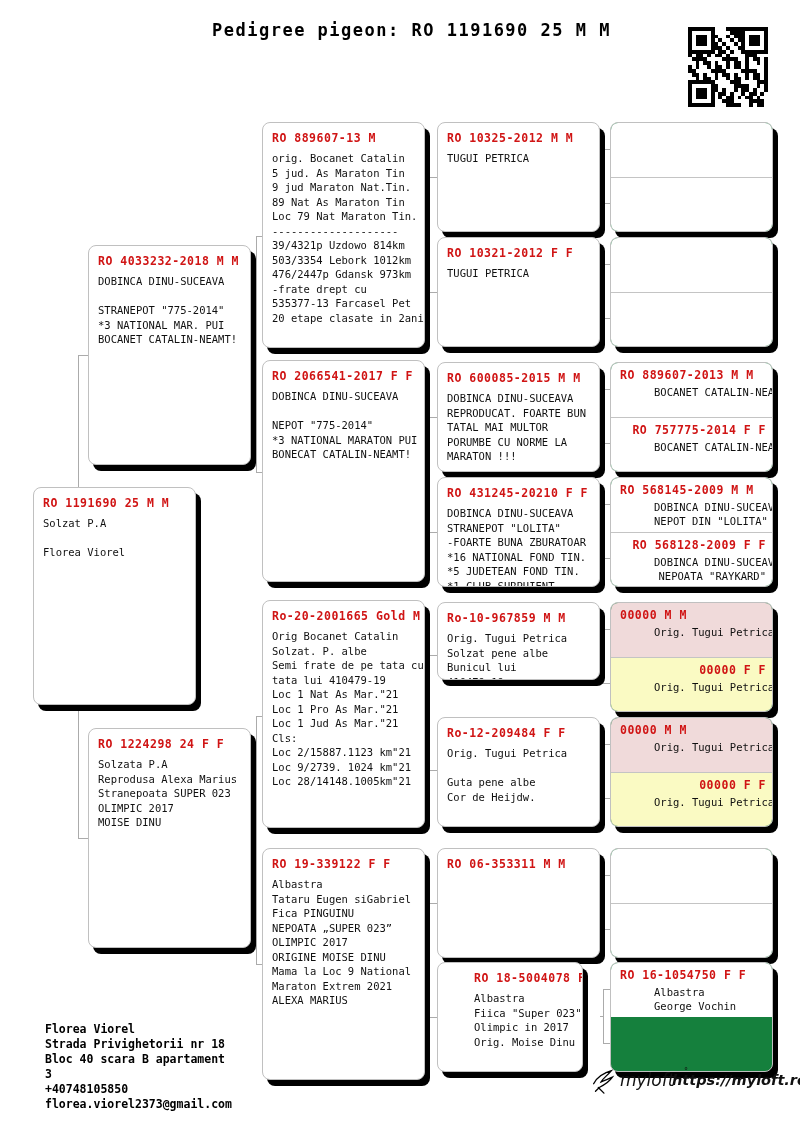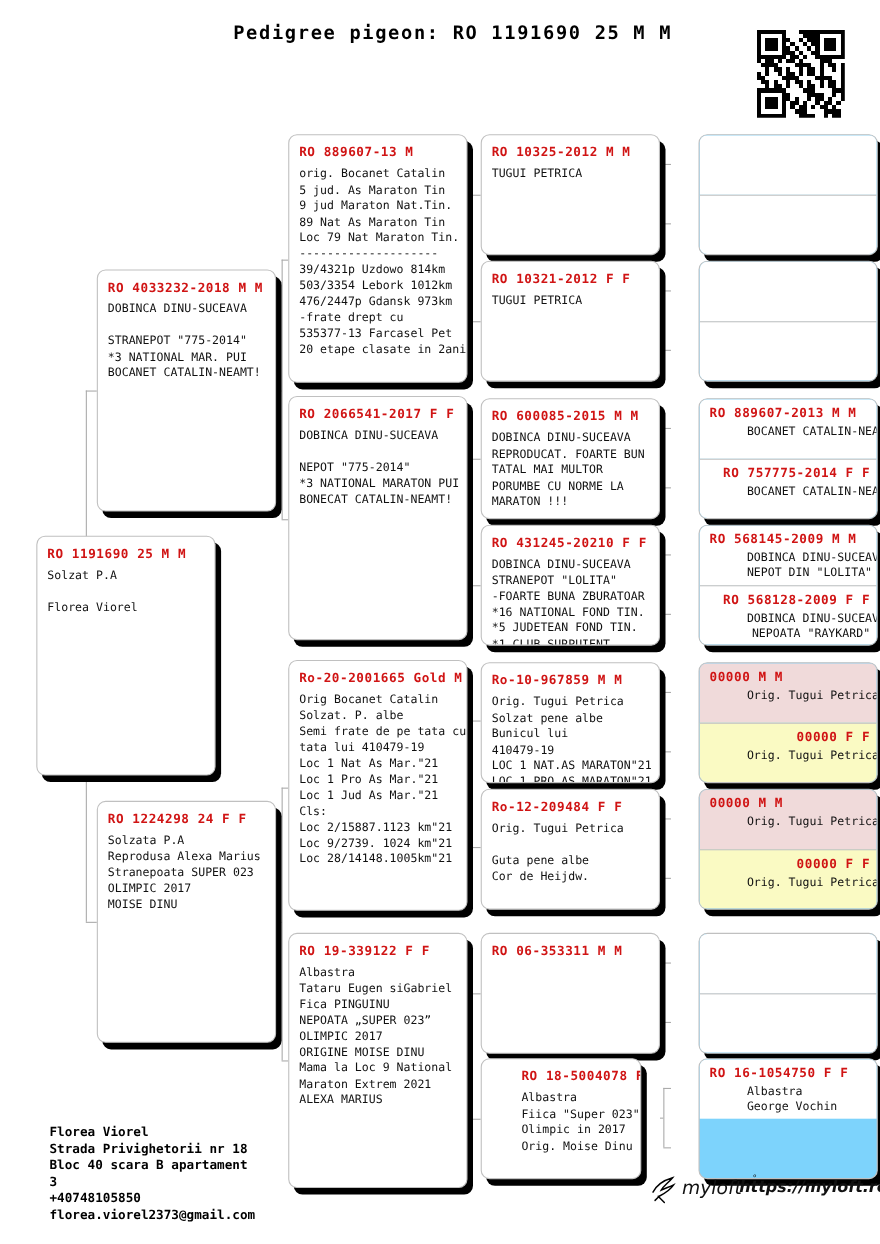--- a/index.html
+++ b/index.html
@@ -6,23 +6,23 @@
   #page{position:relative;width:800px;height:1131px;background:#fff;overflow:hidden;
         font-family:"DejaVu Sans Mono",monospace;}
   #page-title{position:absolute;left:212px;top:20px;font-size:17px;font-weight:bold;
         letter-spacing:1.5px;color:#000;white-space:pre;}
   #qr{position:absolute;left:688px;top:27px;width:80px;height:80px;}
   .box{position:absolute;background:#fff;border:1px solid #c0c0c0;border-radius:8px;
        box-shadow:5px 6px 0 #000;padding:8px 6px 6px 9px;box-sizing:border-box;overflow:hidden;}
   .ring{color:#d01414;font-weight:bold;font-size:11.5px;letter-spacing:0.5px;
         margin-bottom:6px;white-space:pre;min-height:14px;}
   .body{font-size:10.5px;line-height:14.5px;white-space:pre;color:#101010;}
-  .slot{position:absolute;background:#7dd3fc;border:1px solid #c0c0c0;border-radius:8px;
+  .slot{position:absolute;background:#15803d;border:1px solid #c0c0c0;border-radius:8px;
         box-shadow:5px 6px 0 #000;box-sizing:border-box;overflow:hidden;display:flex;
-        flex-direction:column;margin-left:25px;}
+        flex-direction:column;}
   .half{height:54px;box-sizing:border-box;padding:5px 6px 0 9px;overflow:hidden;background:#fff;}
   .half + .half{border-top:1px solid #c4c4c4;text-align:right;}
   .half .ring{margin-bottom:3px;}
   .half .body{line-height:14px;padding-left:34px;}
   .cline{position:absolute;background:#ababab;}
   #footer-contact{position:absolute;left:45px;top:1022px;font-size:11.5px;font-weight:bold;
         line-height:15px;white-space:pre;color:#000;}
   #myloft{position:absolute;left:588px;top:1063px;width:200px;height:36px;}
   #myloft .bird{position:absolute;left:0;top:2px;width:30px;height:30px;}
   #myloft .word{position:absolute;left:32px;top:7px;font-family:"DejaVu Sans",sans-serif;
@@ -441,21 +441,21 @@
   </div>
   <div class="box" style="left:437px;top:477px;width:163px;height:110px;">
     <div class="ring">RO 431245-20210 F F</div>
     <div class="body">DOBINCA DINU-SUCEAVA
 STRANEPOT "LOLITA"
 -FOARTE BUNA ZBURATOAR
 *16 NATIONAL FOND TIN.
 *5 JUDETEAN FOND TIN.
 *1 CLUB SURPUIENT</div>
   </div>
-  <div class="box" style="left:437px;top:602px;width:163px;height:110px;">
+  <div class="box" style="left:437px;top:602px;width:163px;height:78px;">
     <div class="ring">Ro-10-967859 M M</div>
     <div class="body">Orig. Tugui Petrica
 Solzat pene albe
 Bunicul lui
 410479-19
 LOC 1 NAT.AS MARATON"21
 LOC 1 PRO AS MARATON"21</div>
   </div>
   <div class="box" style="left:437px;top:717px;width:163px;height:110px;">
     <div class="ring">Ro-12-209484 F F</div>

